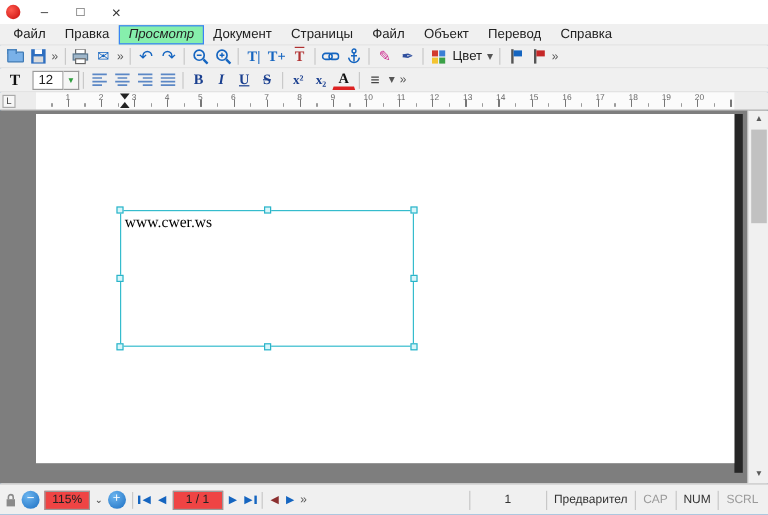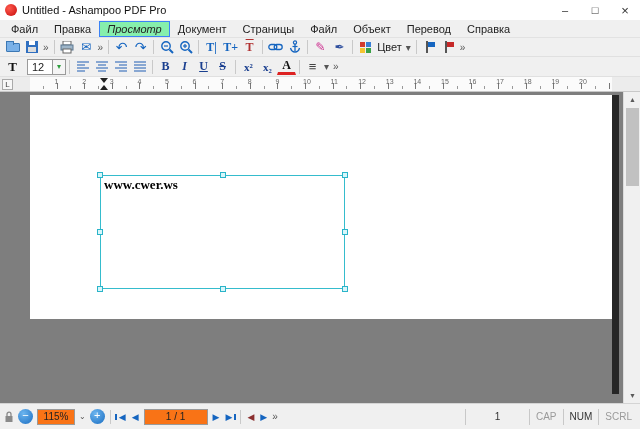--- a/index.html
+++ b/index.html
@@ -63,21 +63,21 @@
   .rnum { position:absolute; top:1px; font-size:7px; color:#666; }
   .indent-marker-top { position:absolute; left:100px; top:1px; width:0; height:0;
                  border-left:4px solid transparent; border-right:4px solid transparent; border-top:5px solid #222; }
   .indent-marker-bottom { position:absolute; left:100px; bottom:1px; width:0; height:0;
                  border-left:4px solid transparent; border-right:4px solid transparent; border-bottom:5px solid #222; }
   .tab-selector { position:absolute; left:2px; top:2px; width:11px; height:11px; background:#f7f7f7;
                   border:1px solid #aaa; font-size:8px; color:#444; display:flex; align-items:center; justify-content:center; }
 
   
   .docarea { position:absolute; top:92px; left:0; right:0; bottom:26px; background:#7e7e7e; overflow:hidden; }
-  .page { position:absolute; left:30px; top:3px; width:582px; height:224px; background:#fff;font-weight:bold; }
+  .page { position:absolute; left:30px; top:3px; width:582px; height:291px; background:#fff; }
   .page-shadow { position:absolute; left:612px; top:3px; width:7px; height:299px; background:#262626; }
   .textbox { position:absolute; left:70px; top:80px; width:245px; height:114px; border:1px solid #35bccd; }
   .textbox-text { position:absolute; left:3px; top:1px; font-family:"Liberation Serif","DejaVu Serif",serif;
                   font-size:13px; color:#000; }
   .hd { position:absolute; width:6px; height:6px; background:#d8f6fa; border:1px solid #2ab4c9; }
   .hd-tl{left:-4px;top:-4px} .hd-tm{left:50%;margin-left:-3px;top:-4px} .hd-tr{right:-4px;top:-4px}
   .hd-ml{left:-4px;top:50%;margin-top:-3px} .hd-mr{right:-4px;top:50%;margin-top:-3px}
   .hd-bl{left:-4px;bottom:-4px} .hd-bm{left:50%;margin-left:-3px;bottom:-4px} .hd-br{right:-4px;bottom:-4px}
 
   
@@ -85,39 +85,38 @@
   .sb-btn { position:absolute; left:0; width:17px; height:15px; display:flex; align-items:center; justify-content:center;
             font-size:7px; color:#5a5a5a; }
   .sb-up { top:0; } .sb-down { bottom:0; }
   .sb-thumb { position:absolute; left:2px; top:16px; width:13px; height:78px; background:#c1c1c1; }
 
   
   .statusbar { position:absolute; left:0; right:0; bottom:0; height:26px; background:#f0f0f0;
                border-top:1px solid #d4d4d4; display:flex; align-items:center; padding:0 2px; font-size:10px; }
   .zoombtn { width:15px; height:15px; border-radius:50%; color:#fff; font-size:11px; line-height:13px; text-align:center;
              background:radial-gradient(circle at 35% 30%, #6cb5ef, #1b6ec2); margin:0 2px; flex:0 0 auto; }
-  .statbox { height:16px; background:#f97316; border:1px solid #9a9a9a; display:flex; align-items:center;
+  .statbox { height:16px; background:#ef4444; border:1px solid #9a9a9a; display:flex; align-items:center;
              justify-content:center; padding:0 3px; margin:0 2px; flex:0 0 auto; }
   .navbtn { color:#1565c0; font-size:9px; padding:0 3px; flex:0 0 auto; }
   .navbtn.first, .navbtn.last { position:relative; }
   .navbtn.first::before { content:""; position:absolute; left:1px; top:2px; bottom:2px; width:2px; background:#1565c0; }
   .navbtn.last::after  { content:""; position:absolute; right:1px; top:2px; bottom:2px; width:2px; background:#1565c0; }
   .scell { border-left:1px solid #c8c8c8; height:16px; display:flex; align-items:center;
            justify-content:center; padding:0 6px; flex:0 0 auto; color:#333; }
   .dim { color:#9a9a9a; }
   .spacer { flex:1 1 auto; }
 </style>
 </head>
 <body>
 
 <div id="win">
 
   <div class="titlebar">
     <div class="appicon"></div>
-    <div class="title-text">Untitled - Ashampoo PDF Pro</div>
     <div class="winbtns">
       <div class="winbtn">–</div>
       <div class="winbtn">□</div>
       <div class="winbtn" style="font-size:13px;">×</div>
     </div>
   </div>
 
   <div class="menubar">
     <span class="menu-item">Файл</span>
     <span class="menu-item">Правка</span>
@@ -343,30 +342,31 @@
       <path d="M3 5 V3.2 a2 2 0 0 1 4 0 V5" fill="none" stroke="#8a8a8a" stroke-width="1.3"></path>
     </svg>
     <span class="zoombtn">−</span>
     <span class="statbox" style="width:38px;">115%</span>
     <span class="chev" style="font-size:8px;">⌄</span>
     <span class="zoombtn">+</span>
     <span class="sep"></span>
 
     <span class="navbtn first" style="padding-left:5px;">◀</span>
     <span class="navbtn">◀</span>
-    <span class="statbox" style="width:64px;">1 / 1</span>
+    <span class="statbox" style="width:42px;">1 / 1</span>
     <span class="navbtn">▶</span>
     <span class="navbtn last" style="padding-right:5px;">▶</span>
     <span class="sep"></span>
 
     <span class="navbtn" style="color:#8b2f2f;">◀</span>
     <span class="navbtn">▶</span>
     <span class="chev">»</span>
 
     <span class="spacer"></span>
 
     <span class="scell" style="min-width:64px;">1</span>
+    <span class="scell">Предварител</span>
     <span class="scell dim">CAP</span>
     <span class="scell">NUM</span>
     <span class="scell dim">SCRL</span>
   </div>
 
 </div>
 
 </body></html>

